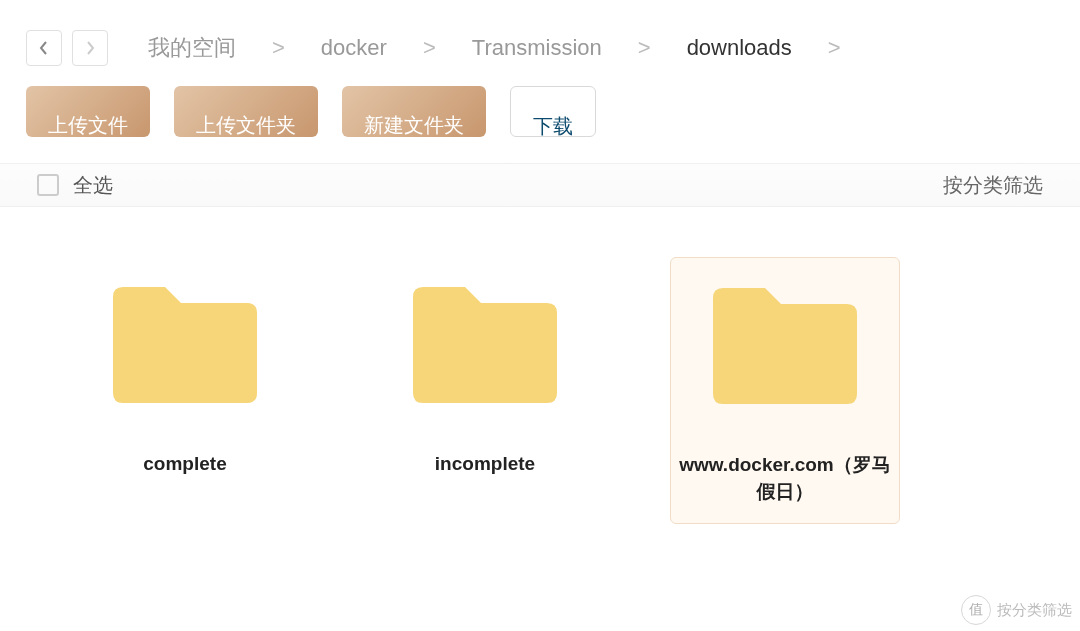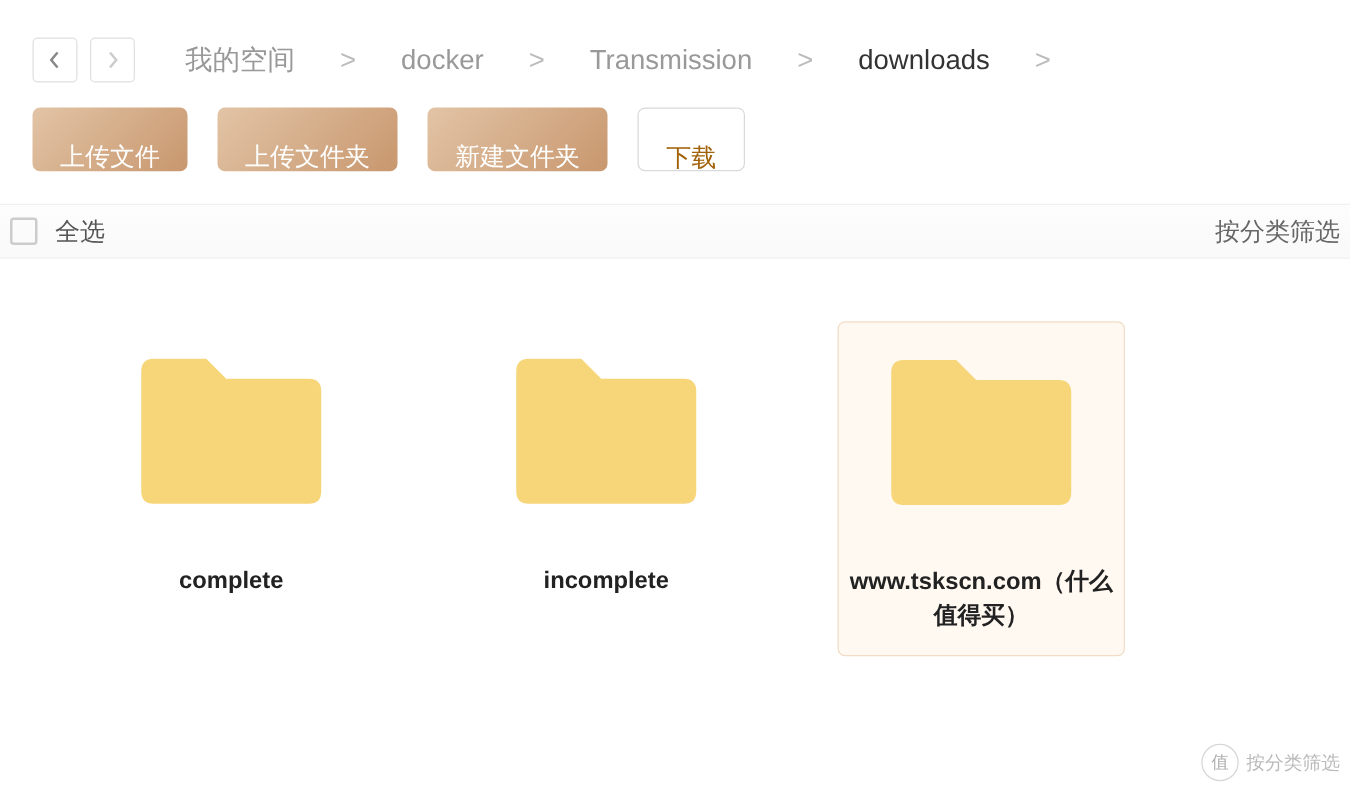--- a/index.html
+++ b/index.html
@@ -56,28 +56,28 @@
       white-space: nowrap;
       flex-direction: column;
     }
     .btn-primary {
       background: linear-gradient(135deg, #e2c4a6, #c8976e);
       color: #fff;
     }
     .btn-outline {
       background: #fff;
       border: 1px solid #d9d9d9;
-      color: #a16207;
+      color: #0c4a6e;
     }
     .btn svg { width: 20px; height: 20px; }
     
     .select-row {
       display: flex;
       align-items: center;
-      padding: 0 8px;
+      padding: 0 37px;
       height: 44px;
       background: linear-gradient(#fdfdfd, #f9f9f9);
       border-top: 1px solid #f0f0f0;
       border-bottom: 1px solid #f0f0f0;
       font-size: 20px;
       color: #555;
     }
     .checkbox {
       width: 22px; height: 22px;
       border: 2px solid #ccc; border-radius: 3px;
@@ -205,20 +205,20 @@
         </svg>
     </div>
     <div class="file-name">incomplete</div>
   </div>
   <div class="file-card selected">
     <div class="folder-icon">
       <svg viewBox="0 0 160 130">
           <path fill="#f6d679" d="M8 20 Q8 10 18 10 H60 L76 26 H142 Q152 26 152 36 V116 Q152 126 142 126 H18 Q8 126 8 116 Z"></path>
         </svg>
     </div>
-    <div class="file-name">www.tskscn.com（什么值得买）</div>
+    <div class="file-name">www.docker.com（罗马假日）</div>
   </div>
 </div>
 
 <div class="watermark">
   <div class="watermark-badge">值</div>
   <span>按分类筛选</span>
 </div>
 
 </body></html>

